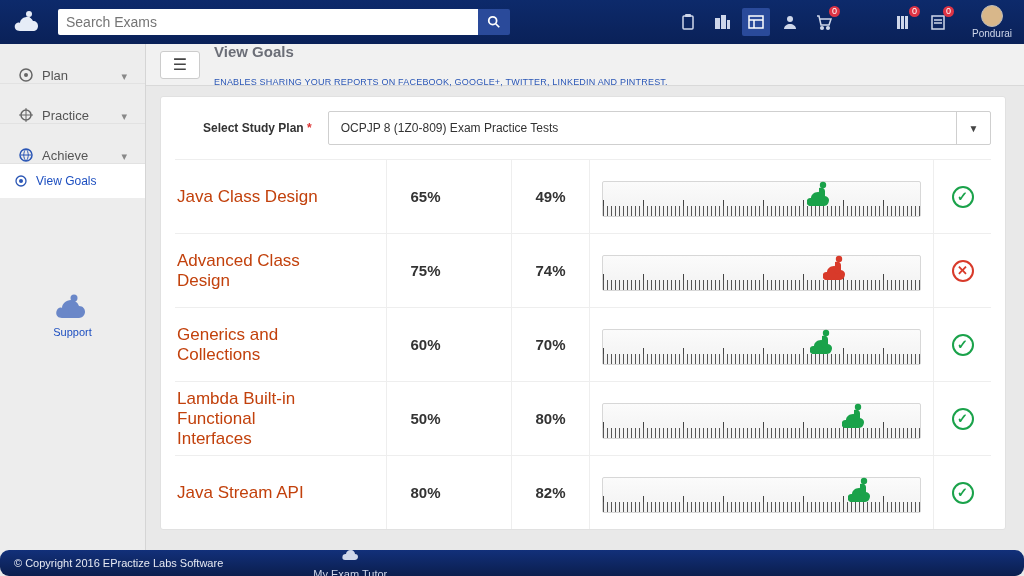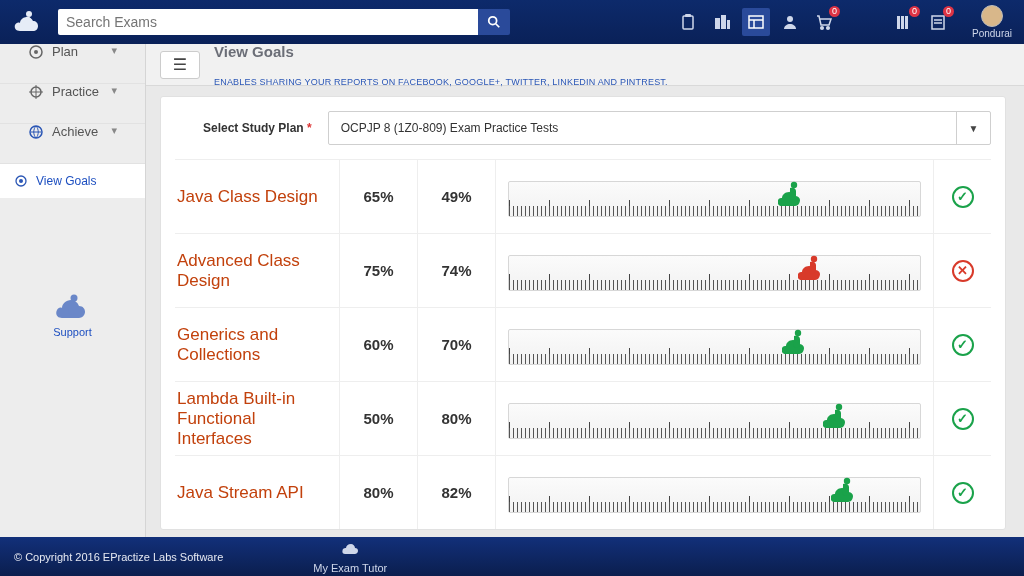--- a/index.html
+++ b/index.html
@@ -13,21 +13,21 @@
   .search-btn { width:32px; height:26px; background:#2a4a9a; border:none; border-radius:0 2px 2px 0; display:flex; align-items:center; justify-content:center; cursor:pointer;}
   .top-icons { margin-left:auto; display:flex; align-items:center; gap:6px;}
   .tbtn { width:28px; height:28px; display:flex; align-items:center; justify-content:center; cursor:pointer; position:relative;}
   .tbtn.active { background:#2a4a9a; border-radius:2px;}
   .badge { position:absolute; top:-2px; right:-2px; background:#d34; color:#fff; font-size:9px; border-radius:6px; padding:0 3px; line-height:11px;}
   .user { display:flex; flex-direction:column; align-items:center; margin-left:14px; font-size:10px; color:#cfd7ea;}
   .avatar { width:22px; height:22px; border-radius:50%; background:#d8b78a; margin-bottom:1px; border:1px solid #bbb;}
 
   
   .sidebar { position:absolute; left:0; top:44px; bottom:22px; width:146px; background:#ededed; border-right:1px solid #d5d5d5; }
-  .side-item { height:40px; display:flex; align-items:flex-start; padding:0 28px; font-size:13px; color:#555; border-bottom:1px solid #e2e2e2; cursor:pointer; }
+  .side-item { height:40px; display:flex; align-items:flex-end; padding:0 18px; font-size:13px; color:#555; border-bottom:1px solid #e2e2e2; cursor:pointer; }
   .side-item .ico { width:16px; height:16px; margin-right:8px; display:flex; align-items:center; justify-content:center;}
   .side-item .chev { margin-left:auto; color:#888; font-size:11px;}
   .side-sub { font-size:12px; color:#444; height:34px; display:flex; align-items:center; padding-left:14px; cursor:pointer;}
   .side-sub.active { background:#fff;}
   .side-sub.active .lbl { color:#1d4fc0;}
   .side-sub .ico { width:14px; height:14px; margin-right:8px; display:flex; align-items:center; justify-content:center;}
   .support { position:absolute; top:248px; left:0; right:0; text-align:center; font-size:11px; color:#1d4fc0;}
   .support .supicon{ width:34px; height:30px; margin:0 auto 4px; }
 
   
@@ -41,21 +41,21 @@
 
   .select-row { display:flex; align-items:center; gap:16px; margin-bottom:14px;}
   .select-label { font-size:12px; font-weight:bold; color:#333; margin-left:28px;}
   .select-label .req { color:#d33; }
   .select-box { flex:1; height:34px; border:1px solid #cfcfcf; border-radius:2px; display:flex; align-items:center; font-size:12px; color:#333; cursor:pointer; }
   .select-box .val{ flex:1; padding:0 12px;}
   .select-box .dd { width:34px; height:34px; border-left:1px solid #cfcfcf; display:flex; align-items:center; justify-content:center; color:#444; font-size:10px;}
 
   .grid-row { display:flex; align-items:center; border-top:1px solid #eee; height:74px;}
   .cell-name { width:164px; font-size:17px; color:#c2410c; padding:0 6px 0 2px; }
-  .cell-pct { width:78px; text-align:center; font-size:15px; font-weight:bold; color:#333; border-left:1px solid #eee; height:100%; display:flex; align-items:center; justify-content:center;}
+  .cell-pct { width:78px; text-align:center; font-size:15px; font-weight:bold; color:#333; border-left:1px solid #eee; height:100%; display:flex; align-items:center; justify-content:center;margin-left:47px;}
   .cell-bar { flex:1; border-left:1px solid #eee; padding:0 12px; position:relative; height:100%; display:flex; align-items:flex-end;}
   .ruler { height:36px; width:100%; position:relative;
     background:linear-gradient(#fbfbfb,#f2f2f2);
     border:1px solid #d7d7d7;
     border-radius:2px;
     overflow:visible;
     margin-bottom:16px;
   }
   .ticks { position:absolute; left:0; right:0; bottom:0; height:10px;
     background:repeating-linear-gradient(to right,#555 0,#555 1px,transparent 1px,transparent 4px);
@@ -63,21 +63,21 @@
   .ticks-big { position:absolute; left:0; right:0; bottom:0; height:16px;
     background:repeating-linear-gradient(to right,#444 0,#444 1px,transparent 1px,transparent 40px);
   }
   .marker { position:absolute; bottom:6px; transform:translateX(-50%);}
   .marker svg { display:block; }
   .cell-status { width:58px; border-left:1px solid #eee; height:100%; display:flex; align-items:center; justify-content:center;}
   .status-ok { width:22px; height:22px; border:2px solid #1aa24a; border-radius:50%; display:flex; align-items:center; justify-content:center; color:#1aa24a; font-size:13px; font-weight:bold;}
   .status-bad { width:22px; height:22px; border:2px solid #d83a2a; border-radius:50%; display:flex; align-items:center; justify-content:center; color:#d83a2a; font-size:13px; font-weight:bold;}
 
   
-  .footer { position:absolute; left:0; right:0; bottom:0; height:39px; background:linear-gradient(#12307a,#0b1e4e); color:#e6e9f2; font-size:11px; display:flex; align-items:center; padding:0 14px;}
+  .footer { position:absolute; left:0; right:0; bottom:0; height:26px; background:linear-gradient(#12307a,#0b1e4e); color:#e6e9f2; font-size:11px; display:flex; align-items:center; padding:0 14px;border-radius:9px;}
   .footer .tutor { margin-left:90px; display:flex; align-items:center; gap:6px; color:#cfd7ea;flex-direction:column;}
   .footer .links { margin-left:auto; display:flex; gap:24px;}
   .footer .links span { cursor:pointer; }
 </style>
 </head>
 <body>
 
 <div class="topbar">
   <div class="logo">
     <svg width="28" height="26" viewBox="0 0 28 26">

